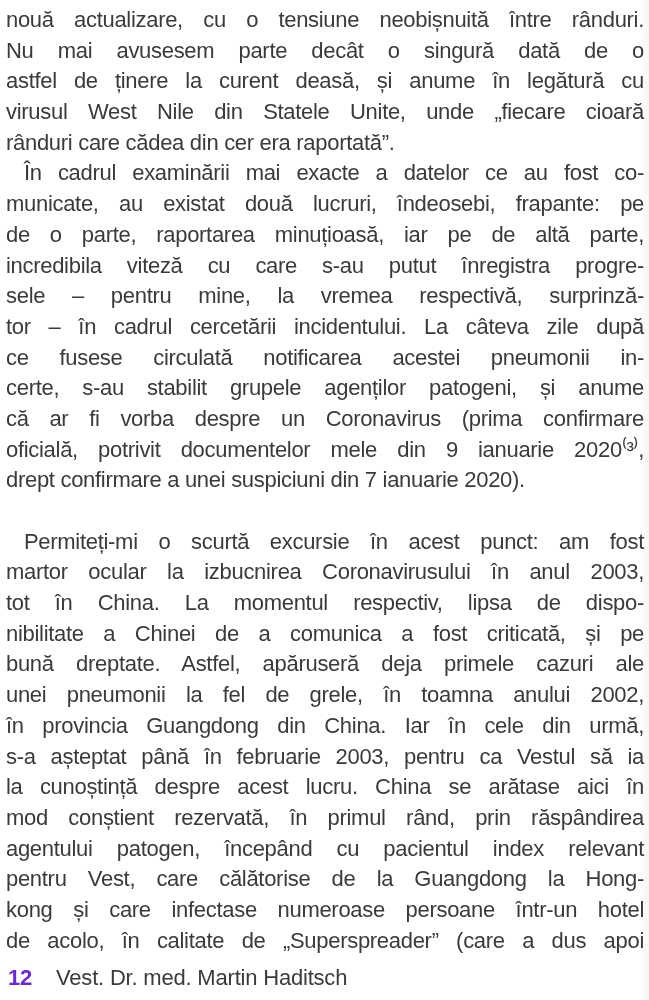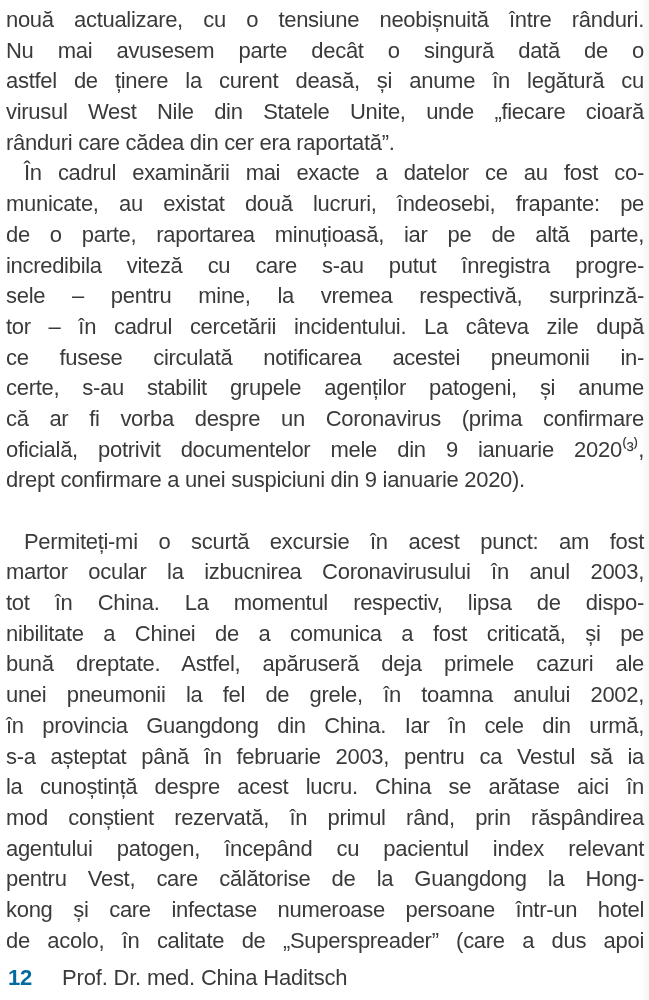--- a/index.html
+++ b/index.html
@@ -47,22 +47,22 @@
   .footer {
     position: absolute;
     left: 8px; right: 5px; top: 963px;
     font-size: 22px;
     line-height: 30px;
     color: #3a3a3a;
     letter-spacing: -0.2px;
   }
   .pagenum {
     font-weight: bold;
-    color: #0369a1;
-    margin-right: 30px;
+    color: #6d28d9;
+    margin-right: 24px;
   }
   .author { color: #3a3a3a; }
 </style>
 </head>
 <body style="background: rgb(255, 255, 255);">
 
 <div class="page">
 
   <div class="body-text" style="color: rgb(58, 58, 58);">
       <div class="line">nouă actualizare, cu o tensiune neobișnuită între rânduri.</div>
@@ -73,35 +73,35 @@
       <div class="line indent">În cadrul examinării mai exacte a datelor ce au fost co-</div>
       <div class="line">municate, au existat două lucruri, îndeosebi, frapante: pe</div>
       <div class="line">de o parte, raportarea minuțioasă, iar pe de altă parte,</div>
       <div class="line">incredibila viteză cu care s-au putut înregistra progre-</div>
       <div class="line">sele – pentru mine, la vremea respectivă, surprinză-</div>
       <div class="line">tor – în cadrul cercetării incidentului. La câteva zile după</div>
       <div class="line">ce fusese circulată notificarea acestei pneumonii in-</div>
       <div class="line">certe, s-au stabilit grupele agenților patogeni, și anume</div>
       <div class="line">că ar fi vorba despre un Coronavirus (prima confirmare</div>
       <div class="line">oficială, potrivit documentelor mele din 9 ianuarie 2020⁽³⁾,</div>
-      <div class="line lastline">drept confirmare a unei suspiciuni din 9 ianuarie 2020).</div>
+      <div class="line lastline">drept confirmare a unei suspiciuni din 7 ianuarie 2020).</div>
       <div class="pgap"></div>
       <div class="line indent">Permiteți-mi o scurtă excursie în acest punct: am fost</div>
       <div class="line">martor ocular la izbucnirea Coronavirusului în anul 2003,</div>
       <div class="line">tot în China. La momentul respectiv, lipsa de dispo-</div>
       <div class="line">nibilitate a Chinei de a comunica a fost criticată, și pe</div>
       <div class="line">bună dreptate. Astfel, apăruseră deja primele cazuri ale</div>
       <div class="line">unei pneumonii la fel de grele, în toamna anului 2002,</div>
       <div class="line">în provincia Guangdong din China. Iar în cele din urmă,</div>
       <div class="line">s-a așteptat până în februarie 2003, pentru ca Vestul să ia</div>
       <div class="line">la cunoștință despre acest lucru. China se arătase aici în</div>
       <div class="line">mod conștient rezervată, în primul rând, prin răspândirea</div>
       <div class="line">agentului patogen, începând cu pacientul index relevant</div>
       <div class="line">pentru Vest, care călătorise de la Guangdong la Hong-</div>
       <div class="line">kong și care infectase numeroase persoane într-un hotel</div>
       <div class="line">de acolo, în calitate de „Superspreader” (care a dus apoi</div>
     </div>
 
   <div class="footer">
-    <span class="pagenum">12</span><span class="author">Prof. Dr. med. China Haditsch</span>
+    <span class="pagenum">12</span><span class="author">Vest. Dr. med. Martin Haditsch</span>
   </div>
 
 </div>
 
 </body></html>

